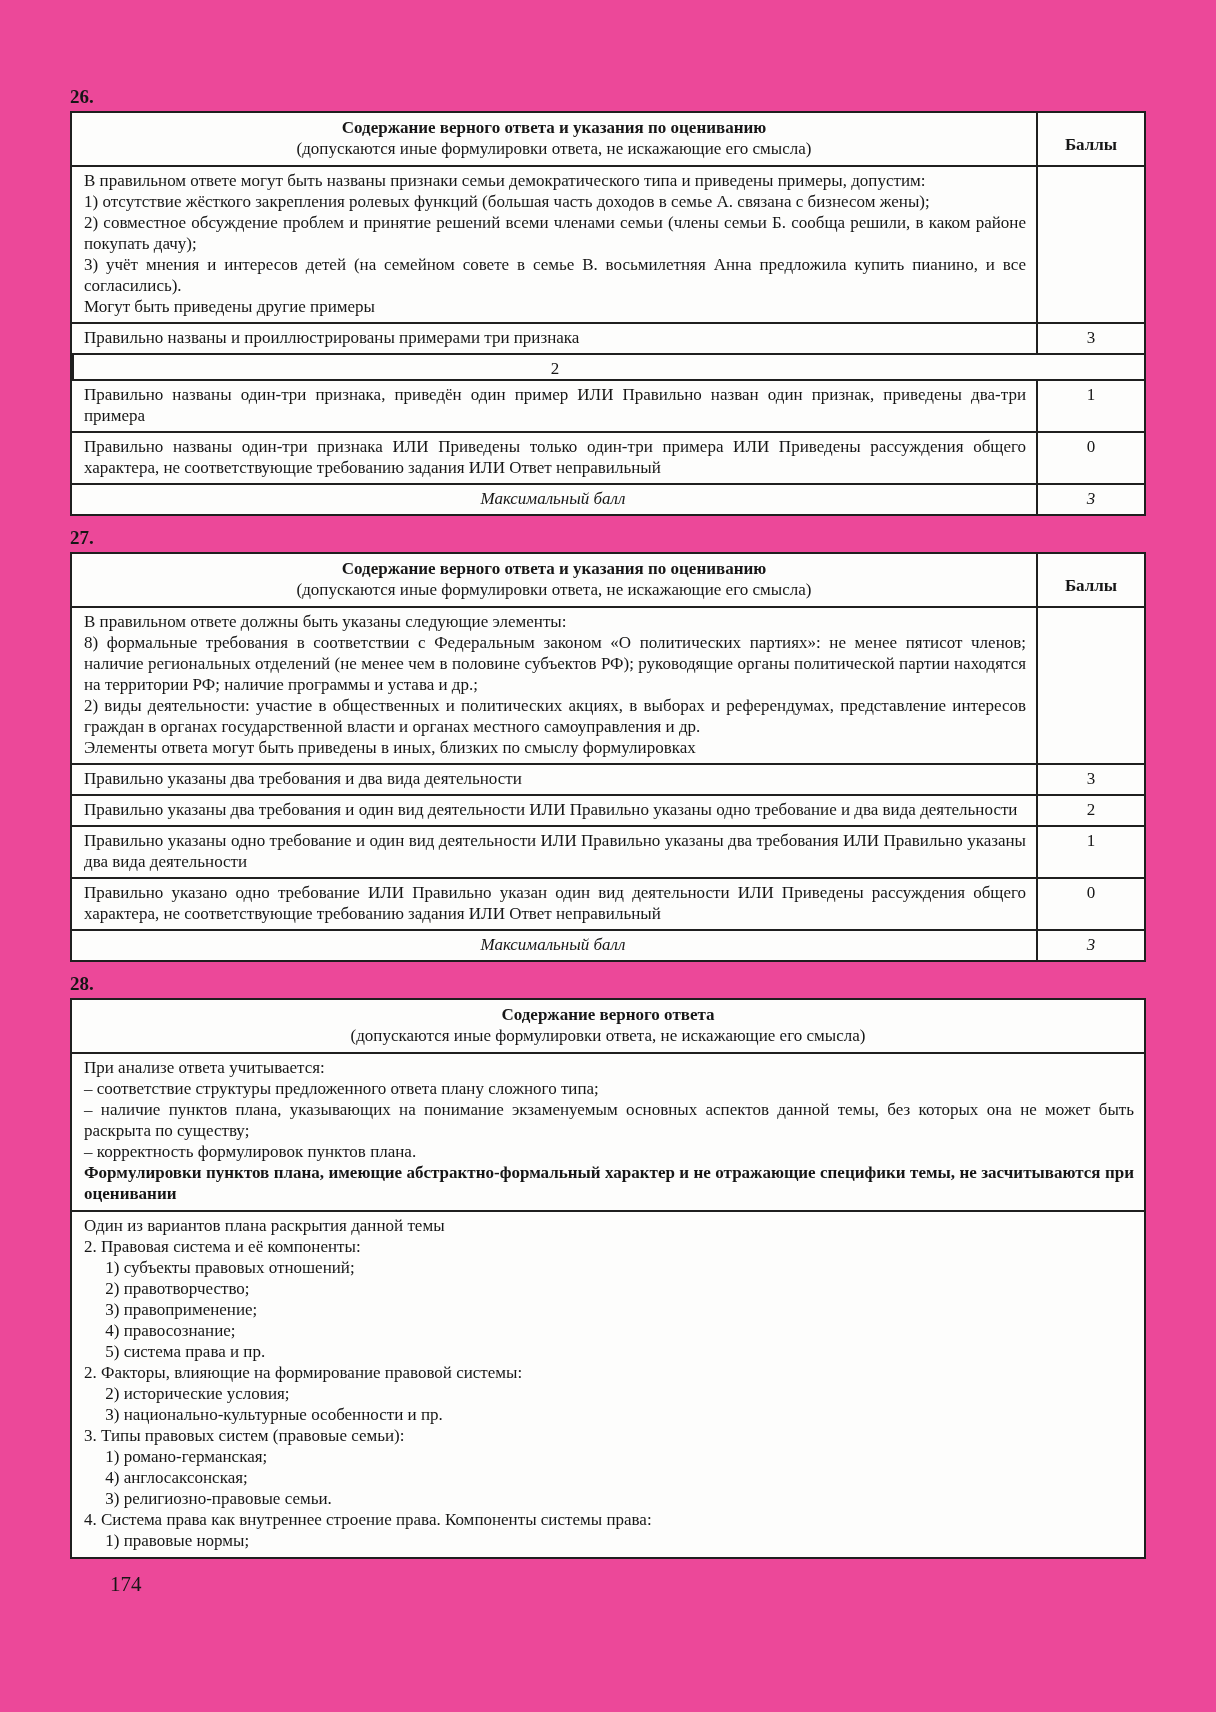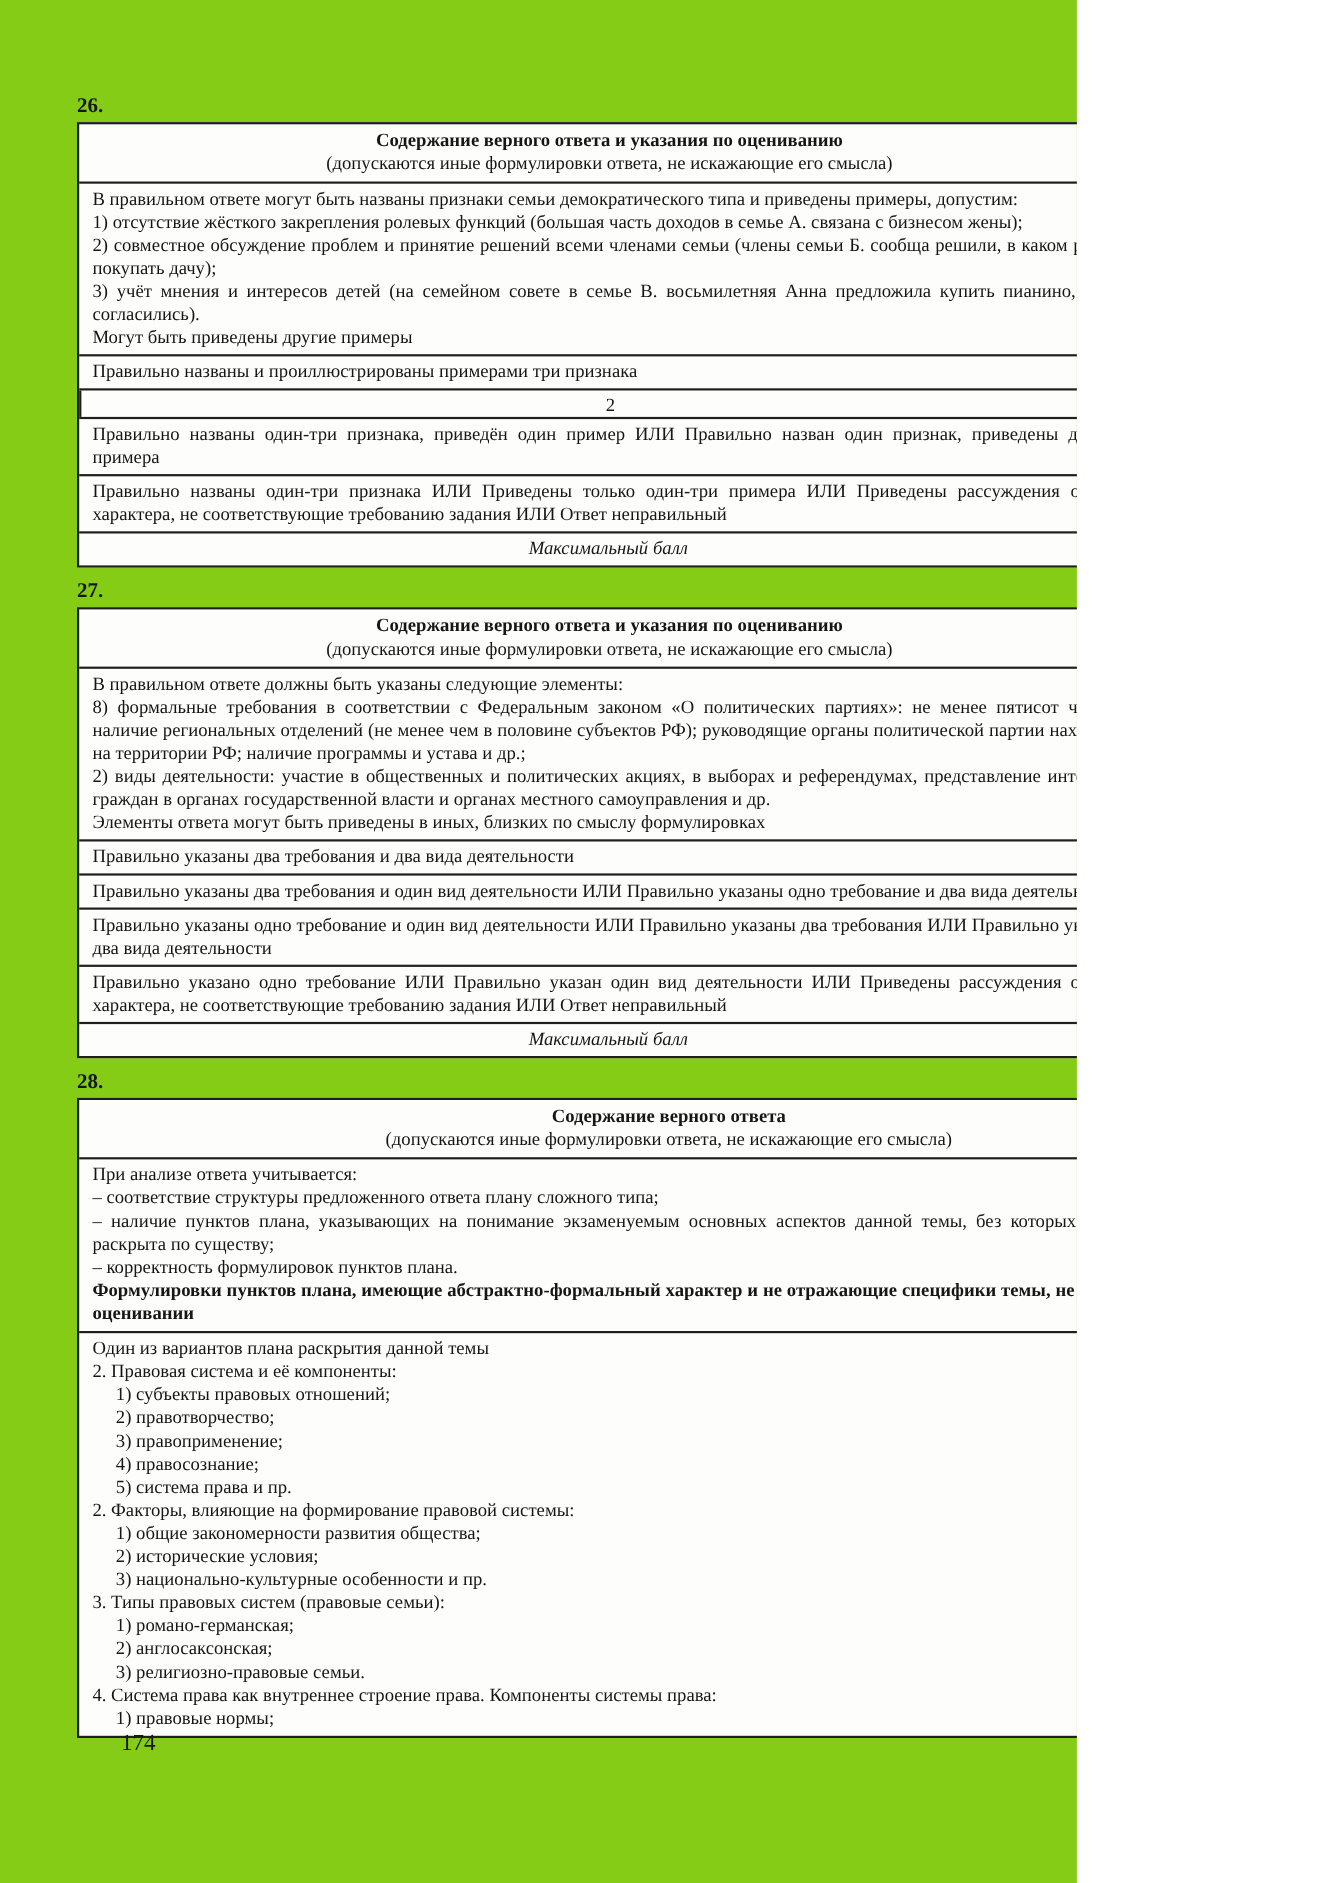--- a/index.html
+++ b/index.html
@@ -4,23 +4,23 @@
 <style>
   html, body { margin: 0; padding: 0; }
   body {
     width: 1216px;
     background: #ffffff;
     font-family: "Liberation Serif", "DejaVu Serif", serif;
     color: #161616;
   }
   .sheet {
     position: relative;
-    width: 979px;
+    width: 1216px;
     height: 1712px;
-    background: #84cc16;
+    background: #ec4899;
     overflow: hidden;
   }
   .content {
     position: absolute;
     left: 70px;
     top: 86px;
     width: 1076px;
     font-size: 17px;
     line-height: 21px;
   }
@@ -196,26 +196,25 @@
       <div class="trow one">
         <div class="cell full pre">
             <div class="para">Один из вариантов плана раскрытия данной темы</div>
             <div class="para">2. Правовая система и её компоненты:</div>
             <div class="para">     1) субъекты правовых отношений;</div>
             <div class="para">     2) правотворчество;</div>
             <div class="para">     3) правоприменение;</div>
             <div class="para">     4) правосознание;</div>
             <div class="para">     5) система права и пр.</div>
             <div class="para">2. Факторы, влияющие на формирование правовой системы:</div>
-            <div class="para">     1) общие закономерности развития общества;</div>
             <div class="para">     2) исторические условия;</div>
             <div class="para">     3) национально-культурные особенности и пр.</div>
             <div class="para">3. Типы правовых систем (правовые семьи):</div>
             <div class="para">     1) романо-германская;</div>
-            <div class="para">     2) англосаксонская;</div>
+            <div class="para">     4) англосаксонская;</div>
             <div class="para">     3) религиозно-правовые семьи.</div>
             <div class="para">4. Система права как внутреннее строение права. Компоненты системы права:</div>
             <div class="para">     1) правовые нормы;</div>
           </div>
       </div>
     </div>
 
   </div>
 
   <div class="page-number">174</div>

